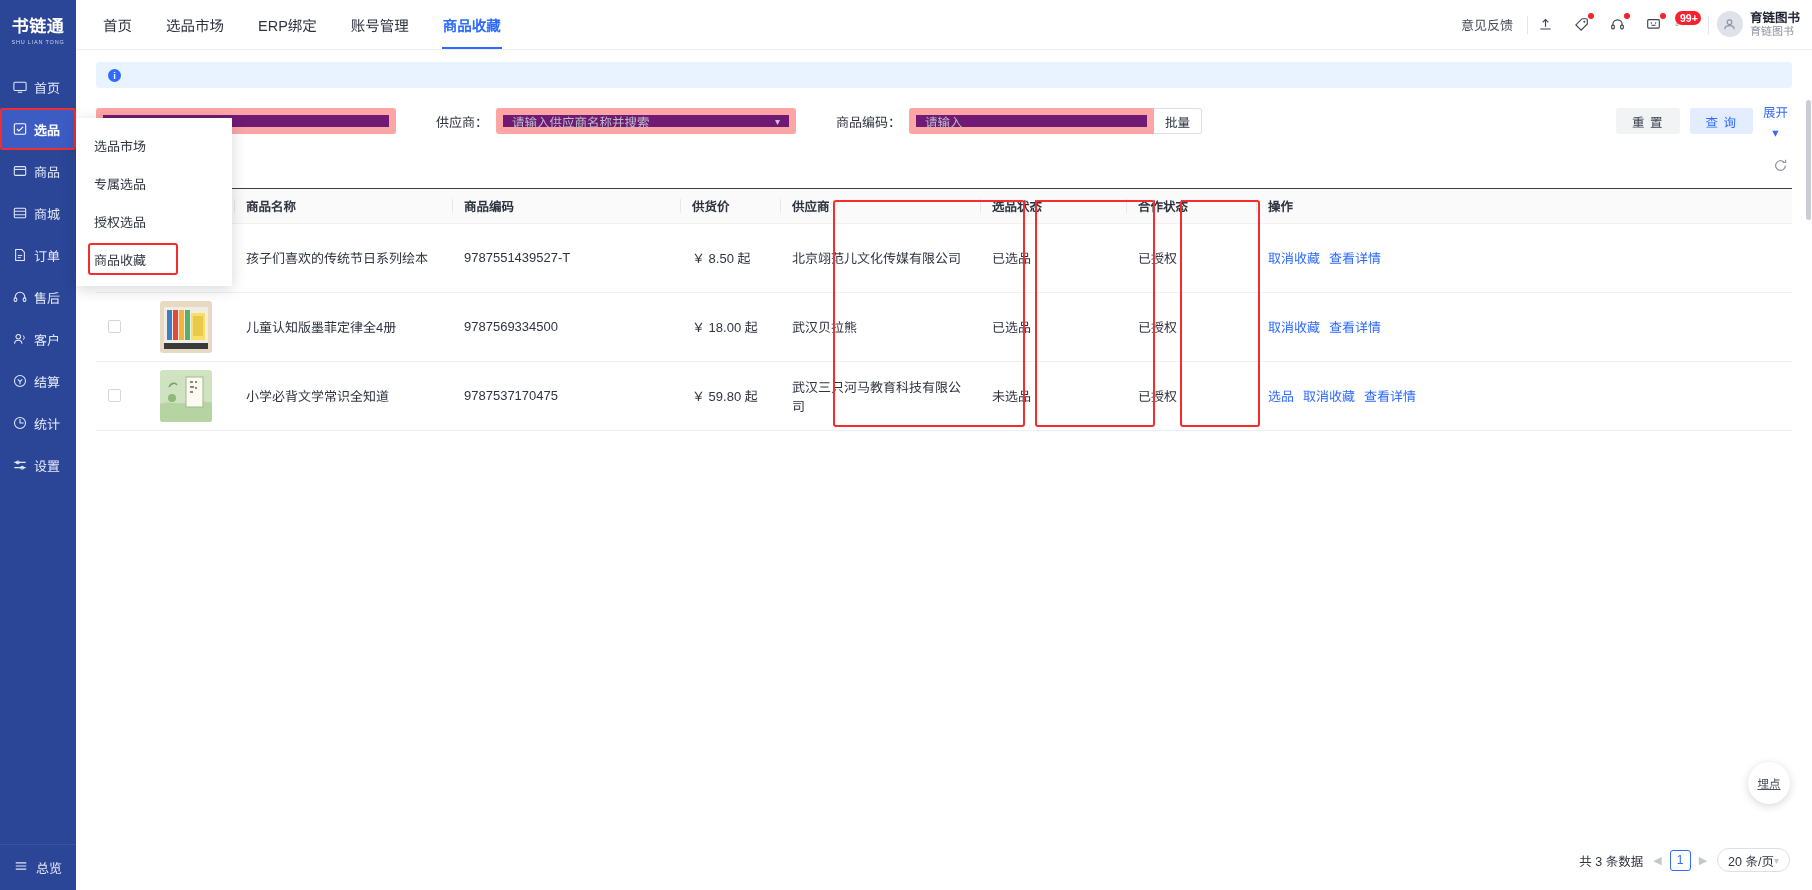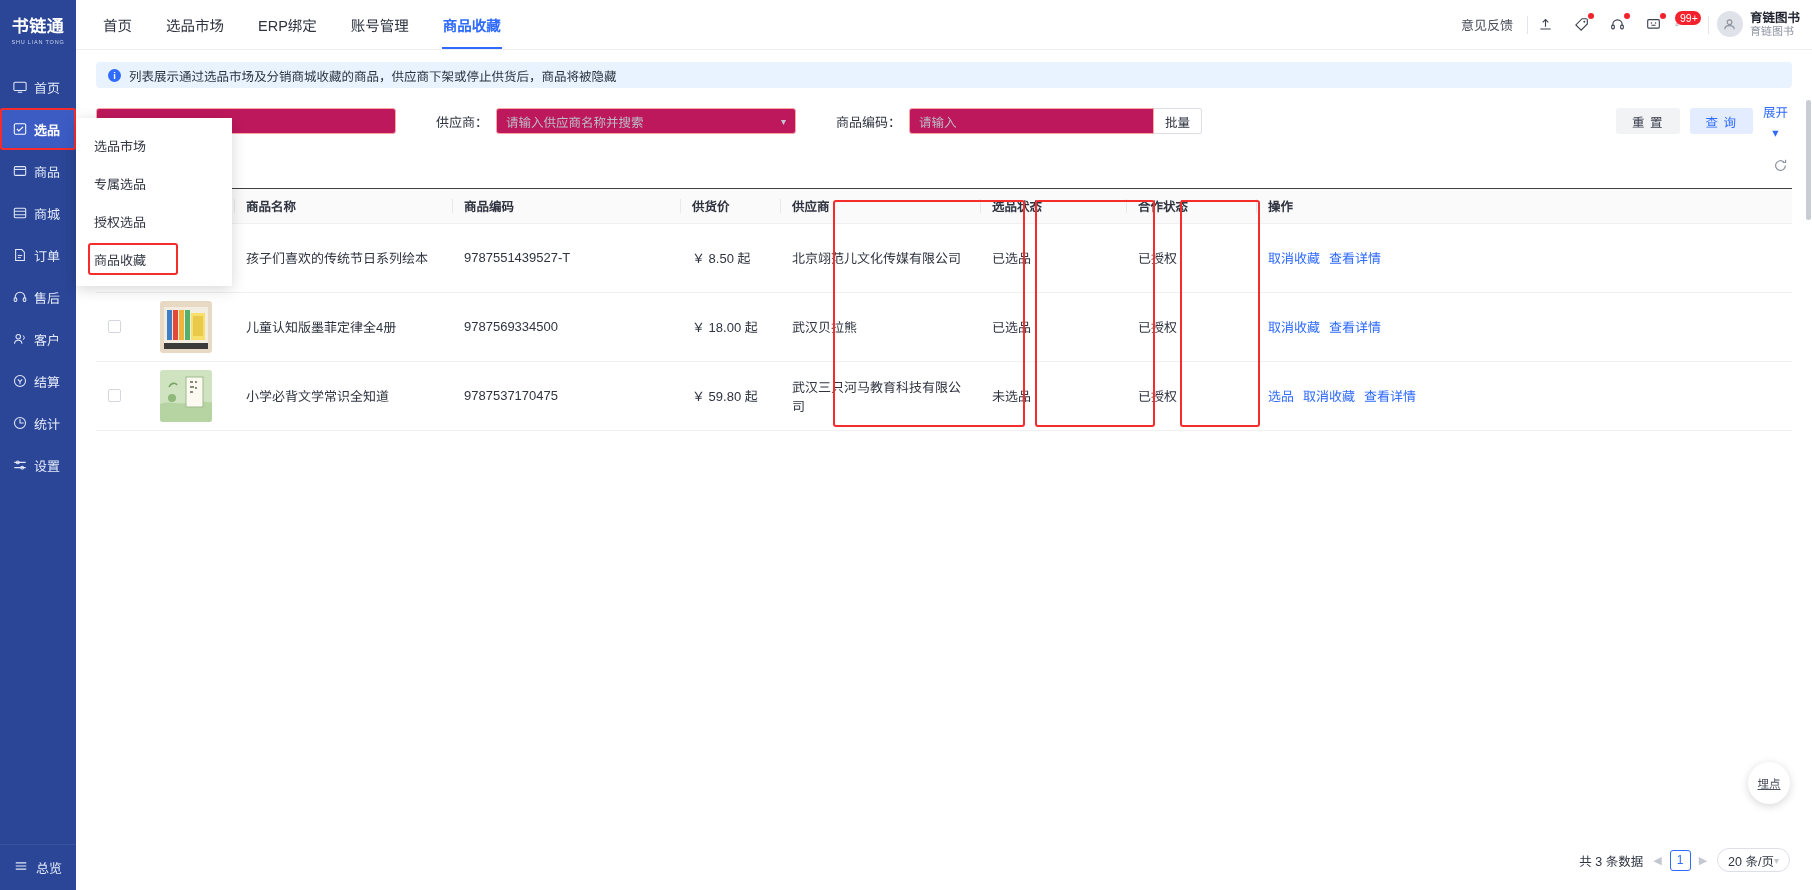--- a/index.html
+++ b/index.html
@@ -57,21 +57,21 @@
   .tab.active::after {
     content:""; position:absolute; left:16px; right:16px; bottom:0; height:2.5px; background:#2f6bff;
   }
   .top-right { margin-left:auto; display:flex; align-items:center; gap:0px; }
   .feedback { font-size:13px; color:#4a4f5c; cursor:pointer; padding-right:14px; }
   .divider-v { width:1px; height:18px; background:#e2e5ea; }
   .icon-btn { width:30px; height:30px; display:flex; align-items:center; justify-content:center;
               position:relative; cursor:pointer; color:#3d4250; margin:0 3px;}
   .dot { position:absolute; top:3px; right:3px; width:6px; height:6px; background:#f5222d; border-radius:50%; }
   .badge {
-    background:#f5222d; color:#fff; font-size:10.5px; font-weight:400;
+    background:#f5222d; color:#fff; font-size:10.5px; font-weight:700;
     border-radius:9px; padding:1px 5px; min-width:26px; text-align:center;
     position:relative; top:-7px; left:-4px;
   }
   .user { display:flex; align-items:center; gap:7px; margin-left:8px; cursor:pointer; }
   .avatar { width:26px; height:26px; border-radius:50%; background:#dfe2e8; display:flex; align-items:center; justify-content:center; color:#8d93a1;}
   .user-names { display:flex; flex-direction:column; line-height:1.15; }
   .uname { font-size:12.5px; font-weight:700; color:#1f2330; }
   .usub  { font-size:11px; color:#8d93a1; }
 
   
@@ -85,21 +85,21 @@
   }
   .notice .i {
     width:13px; height:13px; border-radius:50%; background:#2f6bff; color:#fff;
     font-size:9.5px; display:flex; align-items:center; justify-content:center; font-weight:700; flex:0 0 13px;
   }
 
   .filters { display:flex; align-items:center; padding: 14px 20px 0 20px; gap:16px;text-align:center; }
   .f-group { display:flex; align-items:center; gap:8px; }
   .f-label { font-size:13px; color:#2f3440; white-space:nowrap; }
   .f-input {
-    height:26px; border:1px solid #fca5a5; border-radius:3px; background:#be185d;
+    height:26px; border:7px solid #fca5a5; border-radius:3px; background:#701a75;
     font-size:12.5px; color:#b9bdc7; display:flex; align-items:center; padding:0 9px;
     position:relative;
   }
   .f-input.w1 { width: 300px; }
   .f-input.w2 { width: 300px; justify-content:space-between; }
   .f-input.w3 { width: 245px; border-radius:3px 0 0 3px; }
   .chev { color:#c3c7d0; font-size:10px; }
   .batch-btn {
     height:26px; border:1px solid #dcdfe6; border-left:none; border-radius:0 3px 3px 0;
     background:#fff; font-size:12.5px; color:#2f3440; padding:0 11px;
@@ -356,21 +356,20 @@
           </div>
         </div>
       </div>
     </div>
 
     <div class="content">
       <div class="panel">
 
         <div class="notice">
           <span class="i">i</span>
-          <span>列表展示通过选品市场及分销商城收藏的商品，供应商下架或停止供货后，商品将被隐藏</span>
         </div>
 
         <div class="filters">
           <div class="f-group">
             <div class="f-input w1"></div>
           </div>
           <div class="f-group" style="margin-left:24px">
             <span class="f-label">供应商：</span>
             <div class="f-input w2">
               <span>请输入供应商名称并搜索</span>

